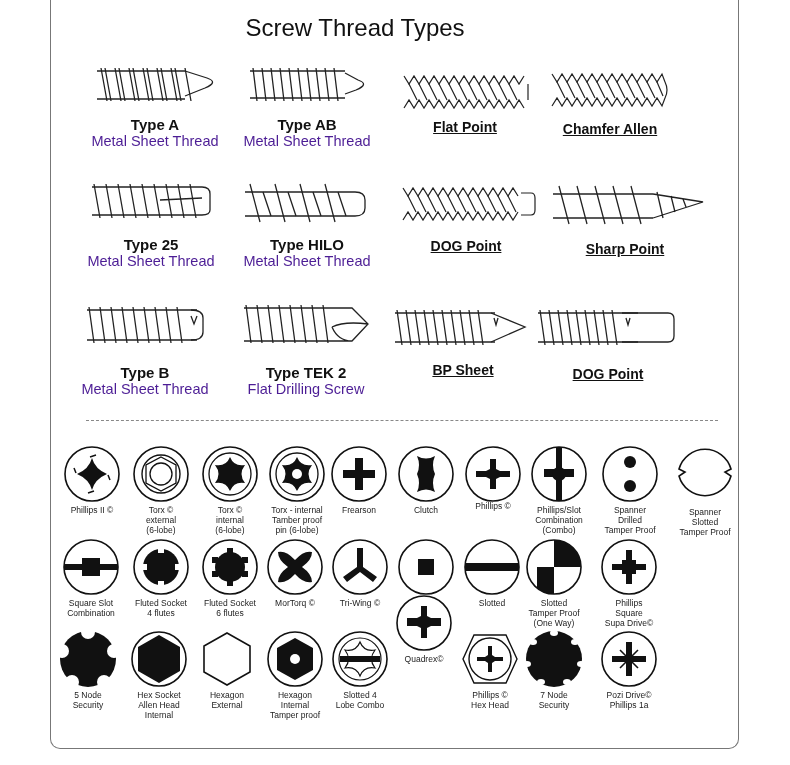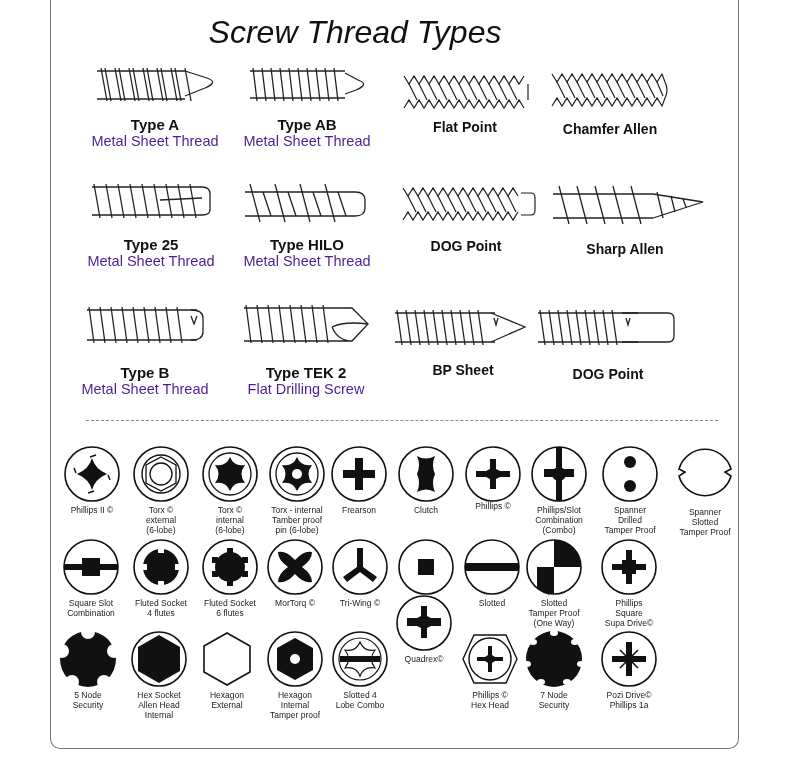--- a/index.html
+++ b/index.html
@@ -1,24 +1,24 @@
 <!DOCTYPE html>
 <html><head>
 <meta charset="utf-8">
 <style>
   html,body{margin:0;padding:0;background:#fff;}
   body{width:790px;height:765px;position:relative;overflow:hidden;font-family:"Liberation Sans",sans-serif;color:#111;}
   .frame{position:absolute;left:50px;top:-10px;width:689px;height:759px;border:1.5px solid #777;border-top:none;border-radius:0 0 10px 10px;box-sizing:border-box;}
-  .title{position:absolute;left:0;width:710px;top:14px;text-align:center;font-size:32px;font-weight:400;color:#111;font-style:italic;}
+  .title{position:absolute;left:0;width:710px;top:14px;text-align:center;font-size:24px;font-weight:400;color:#111;}
   .screw{position:absolute;}
   .screw svg{position:absolute;left:0;top:0;overflow:visible;}
   .lbl{position:absolute;text-align:center;line-height:17px;white-space:nowrap;}
   .lbl .b{font-weight:bold;font-size:15px;display:block;}
   .lbl .n{font-size:14.5px;display:block;color:#4c1d95;}
-  .lbl .bp{font-weight:bold;font-size:14px;display:block;}
+  .lbl .bp{font-weight:bold;font-size:14px;display:block;text-decoration:underline;}
   .divider{position:absolute;left:86px;top:420px;width:632px;border-top:1.5px dashed #888;}
   .drive{position:absolute;width:66px;}
   .drive svg{display:block;margin:0 auto;}
   .dl{font-size:8.5px;text-align:center;line-height:10px;color:#222;margin-top:2px;white-space:nowrap;}
 </style>
 </head>
 <body>
 
 <div class="frame"></div>
 <div class="title">Screw Thread Types</div>
@@ -130,21 +130,21 @@
   <svg width="160" height="44">
       <g stroke="#222" stroke-width="1.3" fill="none">
     <line x1="0" y1="12" x2="100" y2="12"></line>
         <line x1="0" y1="36" x2="100" y2="36"></line>
     <path d="M6 4l10 38M24 4l10 38M42 4l10 38M60 4l10 38M78 4l10 38"></path>
     <path d="M100 12 L150 20 L100 36 M104 10l6 26M118 14l4 16M130 17l3 8"></path>
       </g>
     </svg>
 </div>
 <div class="lbl" style="left:560px;top:241px;width:130px">
-  <span class="bp">Sharp Allen</span>
+  <span class="bp">Sharp Point</span>
   </div>
 
 <div class="screw" style="left:87px;top:306px">
   <svg width="130" height="40">
       <g stroke="#222" stroke-width="1.3" fill="none">
     <line x1="0" y1="4" x2="110" y2="4"></line>
         <line x1="0" y1="34" x2="110" y2="34"></line>
     <path d="M2 1l5 36M13 1l5 36M24 1l5 36M35 1l5 36M46 1l5 36M57 1l5 36M68 1l5 36M79 1l5 36M90 1l5 36"></path>
     <path d="M104 4 Q116 4 116 12 L116 26 Q116 34 104 34 M104 10 l3 8 l3 -8"></path>
       </g>

